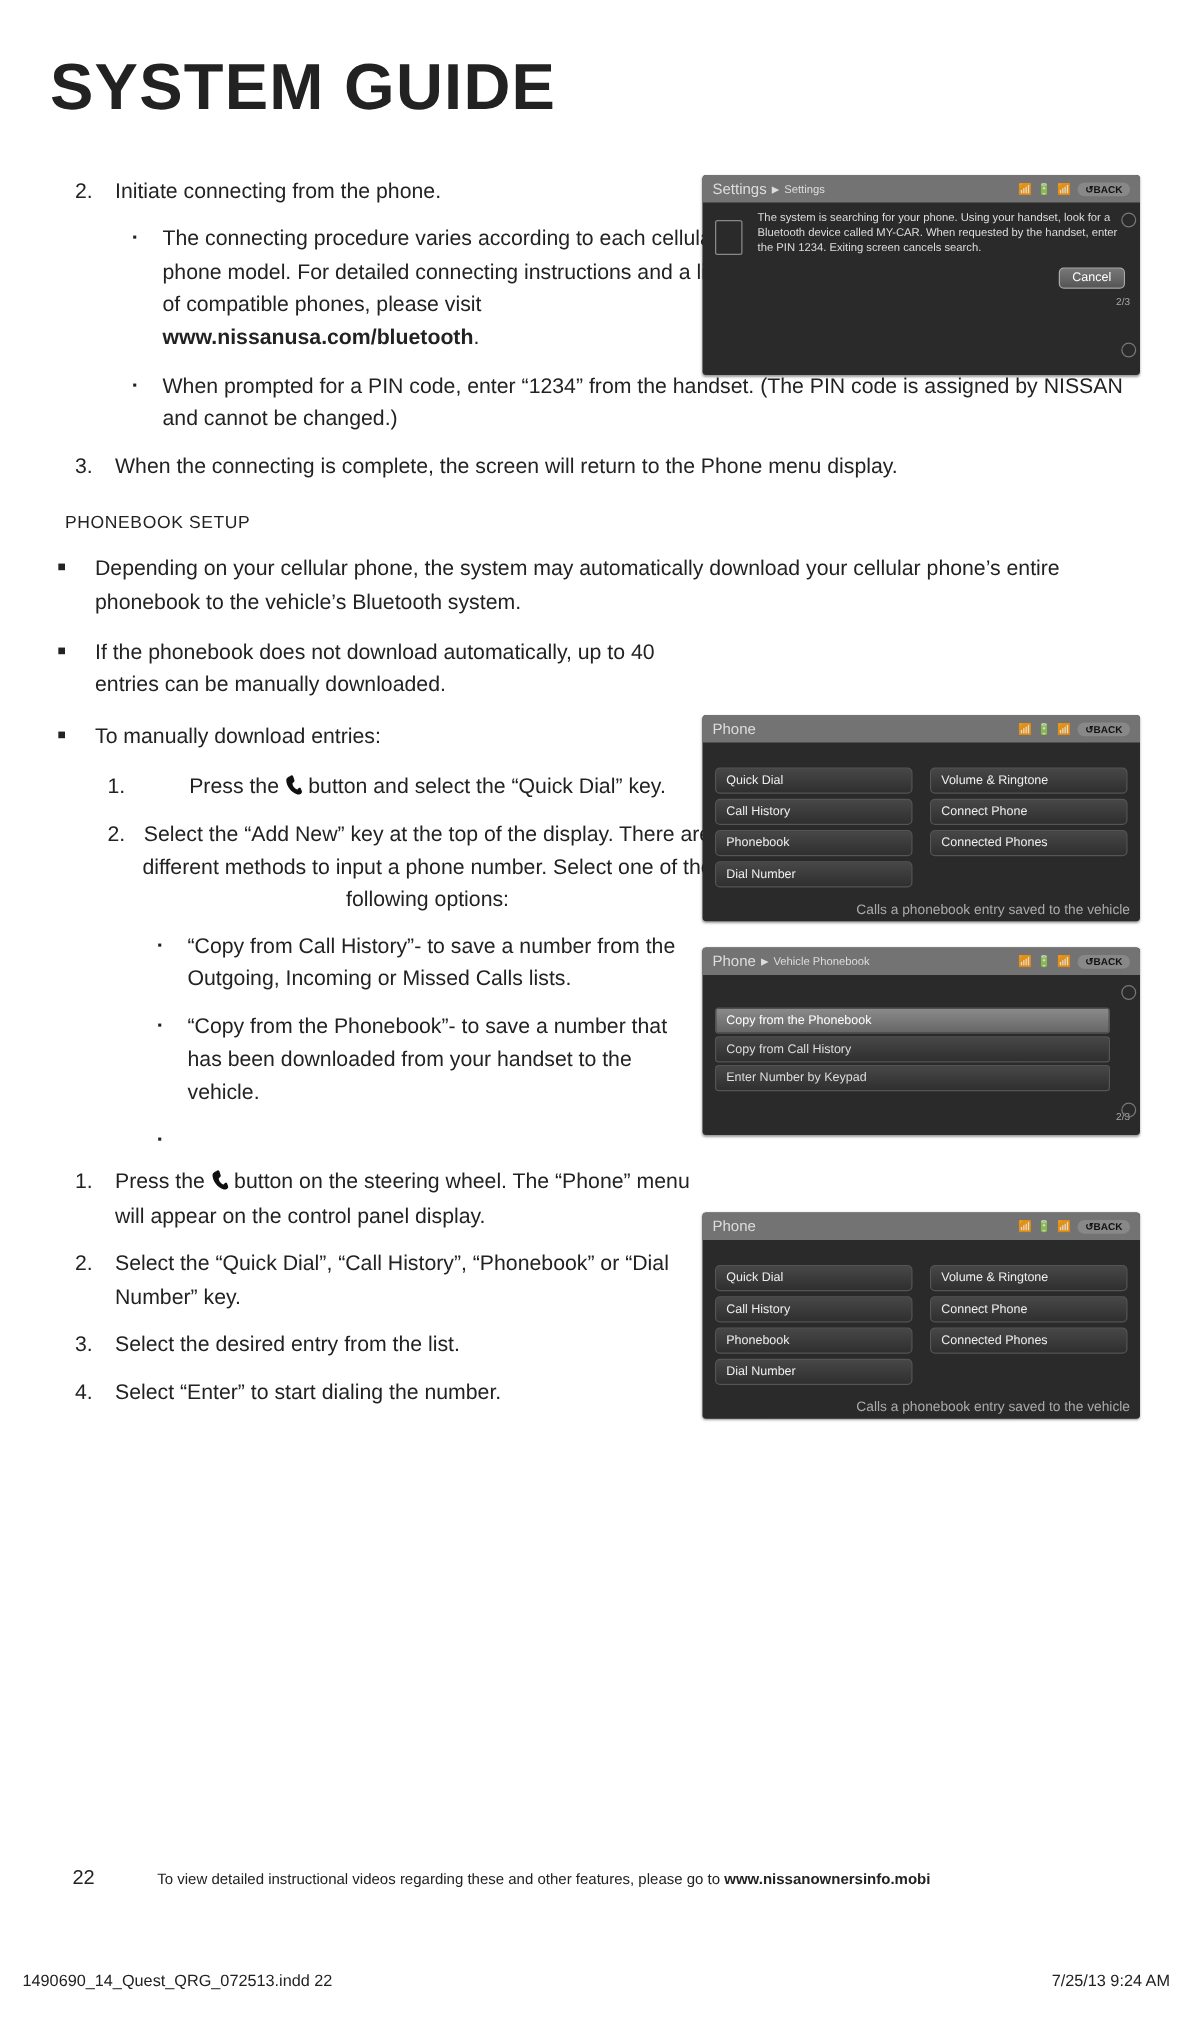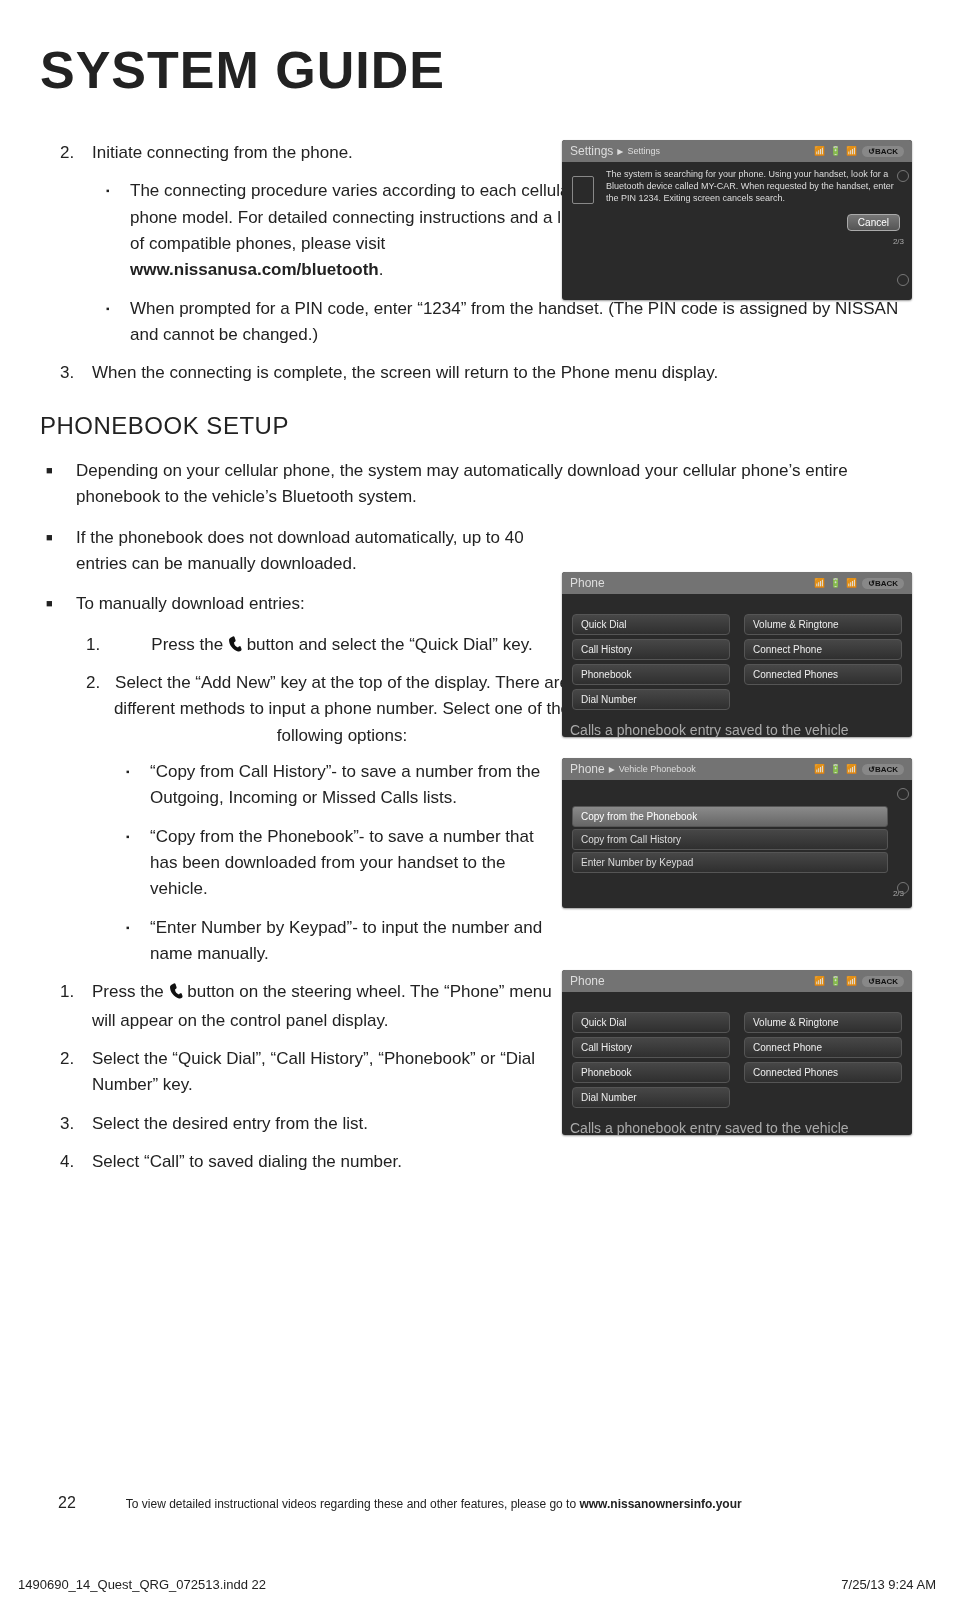--- a/index.html
+++ b/index.html
@@ -24,21 +24,21 @@
   .ol-step .txt { flex: 1; }
   .sub-bullet { margin-left: 66px; margin-bottom: 12px; display: flex; }
   .sub-bullet .dot { width: 24px; flex: none; font-size: 10px; padding-top: 5px; }
   .sub-bullet .txt { flex: 1; }
   .sq-bullet { margin-left: 6px; margin-bottom: 14px; display: flex; }
   .sq-bullet .dot { width: 30px; flex: none; font-size: 11px; padding-top: 4px; }
   .sq-bullet .txt { flex: 1; }
   .sub-ol { margin-left: 46px; margin-bottom: 10px; display: flex; }
   .sub-ol .num { width: 26px; flex: none; }
   .sub-ol .txt { flex: 1; text-align: center; }
-  .section-h { font-size: 24px; letter-spacing: 0.5px; margin: 20px 0 14px 0; }
+  .section-h { font-size: 14px; letter-spacing: 0.5px; margin: 20px 0 14px 12px; }
   .wrap-right { max-width: 460px; }
   .bold { font-weight: bold; }
   .phone-icon-inline { display: inline-block; vertical-align: -2px; }
 
   
   .shot {
     position: absolute;
     background: #2a2a2a;
     border-radius: 3px;
     color: #ddd;
@@ -55,21 +55,21 @@
     gap: 4px;
   }
   .shot-hdr .crumb { font-size: 9px; }
   .shot-hdr .spacer { flex: 1; }
   .shot-hdr .status-icons { font-size: 9px; opacity: .8; letter-spacing: 1px; }
   .back-pill {
     display: inline-block; background: #888; color: #111;
     border-radius: 9px; padding: 1px 6px; font-size: 8px; font-weight: bold;
   }
   .shot-body { padding: 8px 10px; margin-top: 12px; }
-  .shot-foot { font-size: 14px; color: #aaa; padding: 4px 8px; }
+  .shot-foot { font-size: 11px; color: #aaa; padding: 4px 8px; text-align: right; }
 
   .menu-grid { display: grid; grid-template-columns: 1fr 1fr; gap: 4px 14px; }
   .menu-item {
     background: linear-gradient(#474747,#2f2f2f);
     border: 1px solid #555; border-radius: 4px;
     padding: 4px 8px; font-size: 10px; color: #eee;
   }
   .menu-item.empty { visibility: hidden; }
 
   .list-rows { display: flex; flex-direction: column; gap: 2px; margin: 6px 0; }
@@ -173,21 +173,20 @@
   <div class="sub-bullet" style="margin-left:86px">
     <div class="dot">▪</div>
     <div class="txt" style="max-width:400px">“Copy from Call History”- to save a number from the Outgoing, Incoming or Missed Calls lists.</div>
   </div>
   <div class="sub-bullet" style="margin-left:86px">
     <div class="dot">▪</div>
     <div class="txt" style="max-width:400px">“Copy from the Phonebook”- to save a number that has been downloaded from your handset to the vehicle.</div>
   </div>
   <div class="sub-bullet" style="margin-left:86px">
     <div class="dot">▪</div>
-    <div class="txt" style="max-width:400px">“Enter Number by Keypad”- to input the number and name manually.</div>
   </div>
 
 
   <div class="ol-step">
     <div class="num">1.</div>
     <div class="txt wrap-right">
       <span>Press the </span>
       <span class="phone-icon-inline">
         <svg width="14" height="16" viewBox="0 0 14 16">
             <path d="M4 1 C5 0 6 0 6.5 1 L7.5 4 C8 5 7 6 6 6.5 C6 9 8 11 10 11.5 C10.5 10.5 11.5 10 12.5 10.3 L13.5 13 C14 14.5 12 16 10 15.5 C5 14 1 9 1 4 C1 2.5 2.5 1.5 4 1 Z" fill="#111"></path>
@@ -199,21 +198,21 @@
   <div class="ol-step">
     <div class="num">2.</div>
     <div class="txt wrap-right">Select the “Quick Dial”, “Call History”, “Phonebook” or “Dial Number” key.</div>
   </div>
   <div class="ol-step">
     <div class="num">3.</div>
     <div class="txt">Select the desired entry from the list.</div>
   </div>
   <div class="ol-step">
     <div class="num">4.</div>
-    <div class="txt">Select “Call” to saved dialing the number.</div>
+    <div class="txt">Select “Enter” to start dialing the number.</div>
   </div>
 
 </div>
 
 <div class="shot" style="left:562px; top:140px; width:350px; height:160px;">
   <div class="shot-hdr">
     <span>Settings</span>
     <span>▸</span>
     <span class="crumb">Settings</span>
     <span class="spacer"></span>
@@ -295,20 +294,20 @@
       <div class="menu-item">Dial Number</div>
       <div class="menu-item empty"></div>
     </div>
   </div>
   <div class="shot-foot">Calls a phonebook entry saved to the vehicle</div>
 </div>
 
 <div class="footer">
   <span class="pnum">22</span>
   <span class="ftxt">
-    <span>To view detailed instructional videos regarding these and other features, please go to </span><span class="bold">www.nissanownersinfo.your</span>
+    <span>To view detailed instructional videos regarding these and other features, please go to </span><span class="bold">www.nissanownersinfo.mobi</span>
   </span>
 </div>
 
 <div class="indd">
   <span>1490690_14_Quest_QRG_072513.indd   22</span>
   <span>7/25/13   9:24 AM</span>
 </div>
 
 </body></html>

